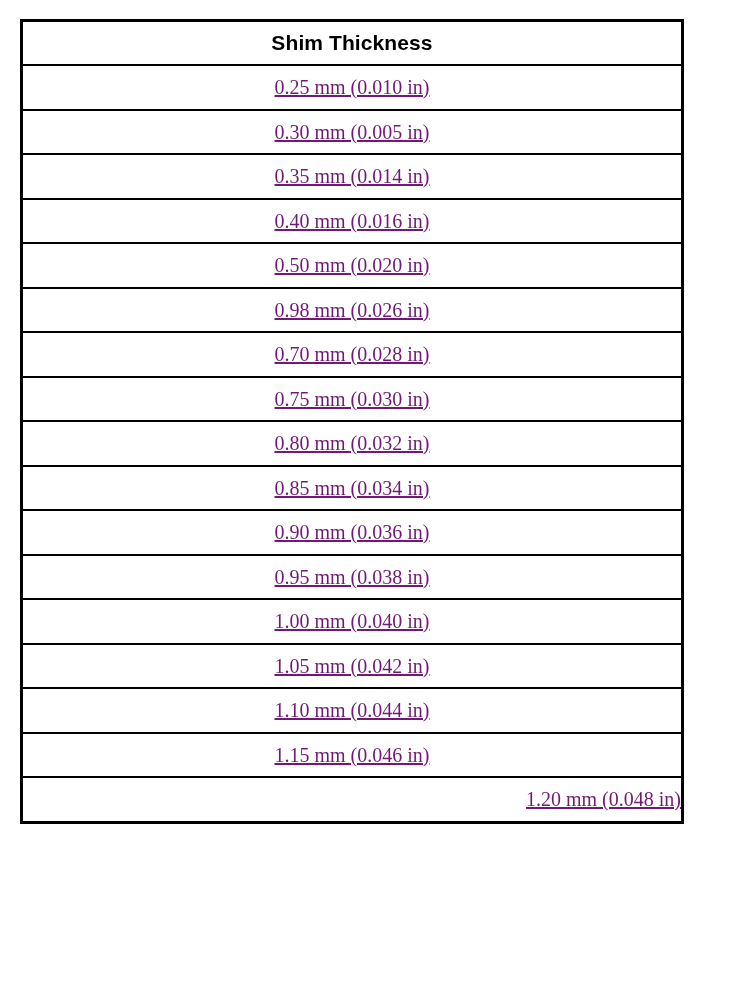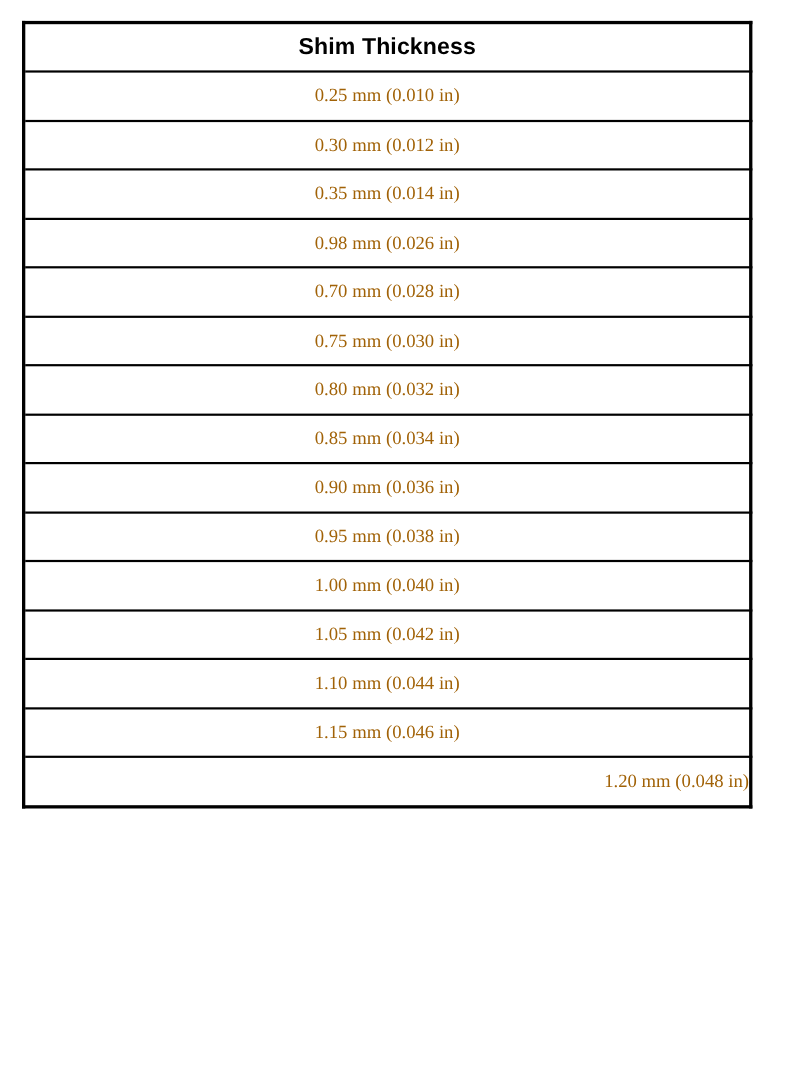--- a/index.html
+++ b/index.html
@@ -56,44 +56,51 @@
     font-size: 21px;
     letter-spacing: 0.1px;
     color: #000000;
   }
 
   td.shim-cell {
     height: 42.5px;
     line-height: 42.5px;
     font-family: "Liberation Serif", "DejaVu Serif", serif;
     font-weight: normal;
-    font-size: 17px;
-    color: #a16207;
+    font-size: 20px;
+    color: #701a75;
     white-space: nowrap;
+    text-decoration: underline;
   }
 </style>
 </head>
 <body>
 
 <div id="table-wrap">
   <table class="shim-table">
     <thead>
       <tr>
         <th class="shim-header">Shim Thickness</th>
       </tr>
     </thead>
     <tbody id="table-body">
         <tr>
           <td class="shim-cell">0.25 mm (0.010 in)</td>
         </tr>
         <tr>
-          <td class="shim-cell">0.30 mm (0.012 in)</td>
+          <td class="shim-cell">0.30 mm (0.005 in)</td>
         </tr>
         <tr>
           <td class="shim-cell">0.35 mm (0.014 in)</td>
+        </tr>
+        <tr>
+          <td class="shim-cell">0.40 mm (0.016 in)</td>
+        </tr>
+        <tr>
+          <td class="shim-cell">0.50 mm (0.020 in)</td>
         </tr>
         <tr>
           <td class="shim-cell">0.98 mm (0.026 in)</td>
         </tr>
         <tr>
           <td class="shim-cell">0.70 mm (0.028 in)</td>
         </tr>
         <tr>
           <td class="shim-cell">0.75 mm (0.030 in)</td>
         </tr>

